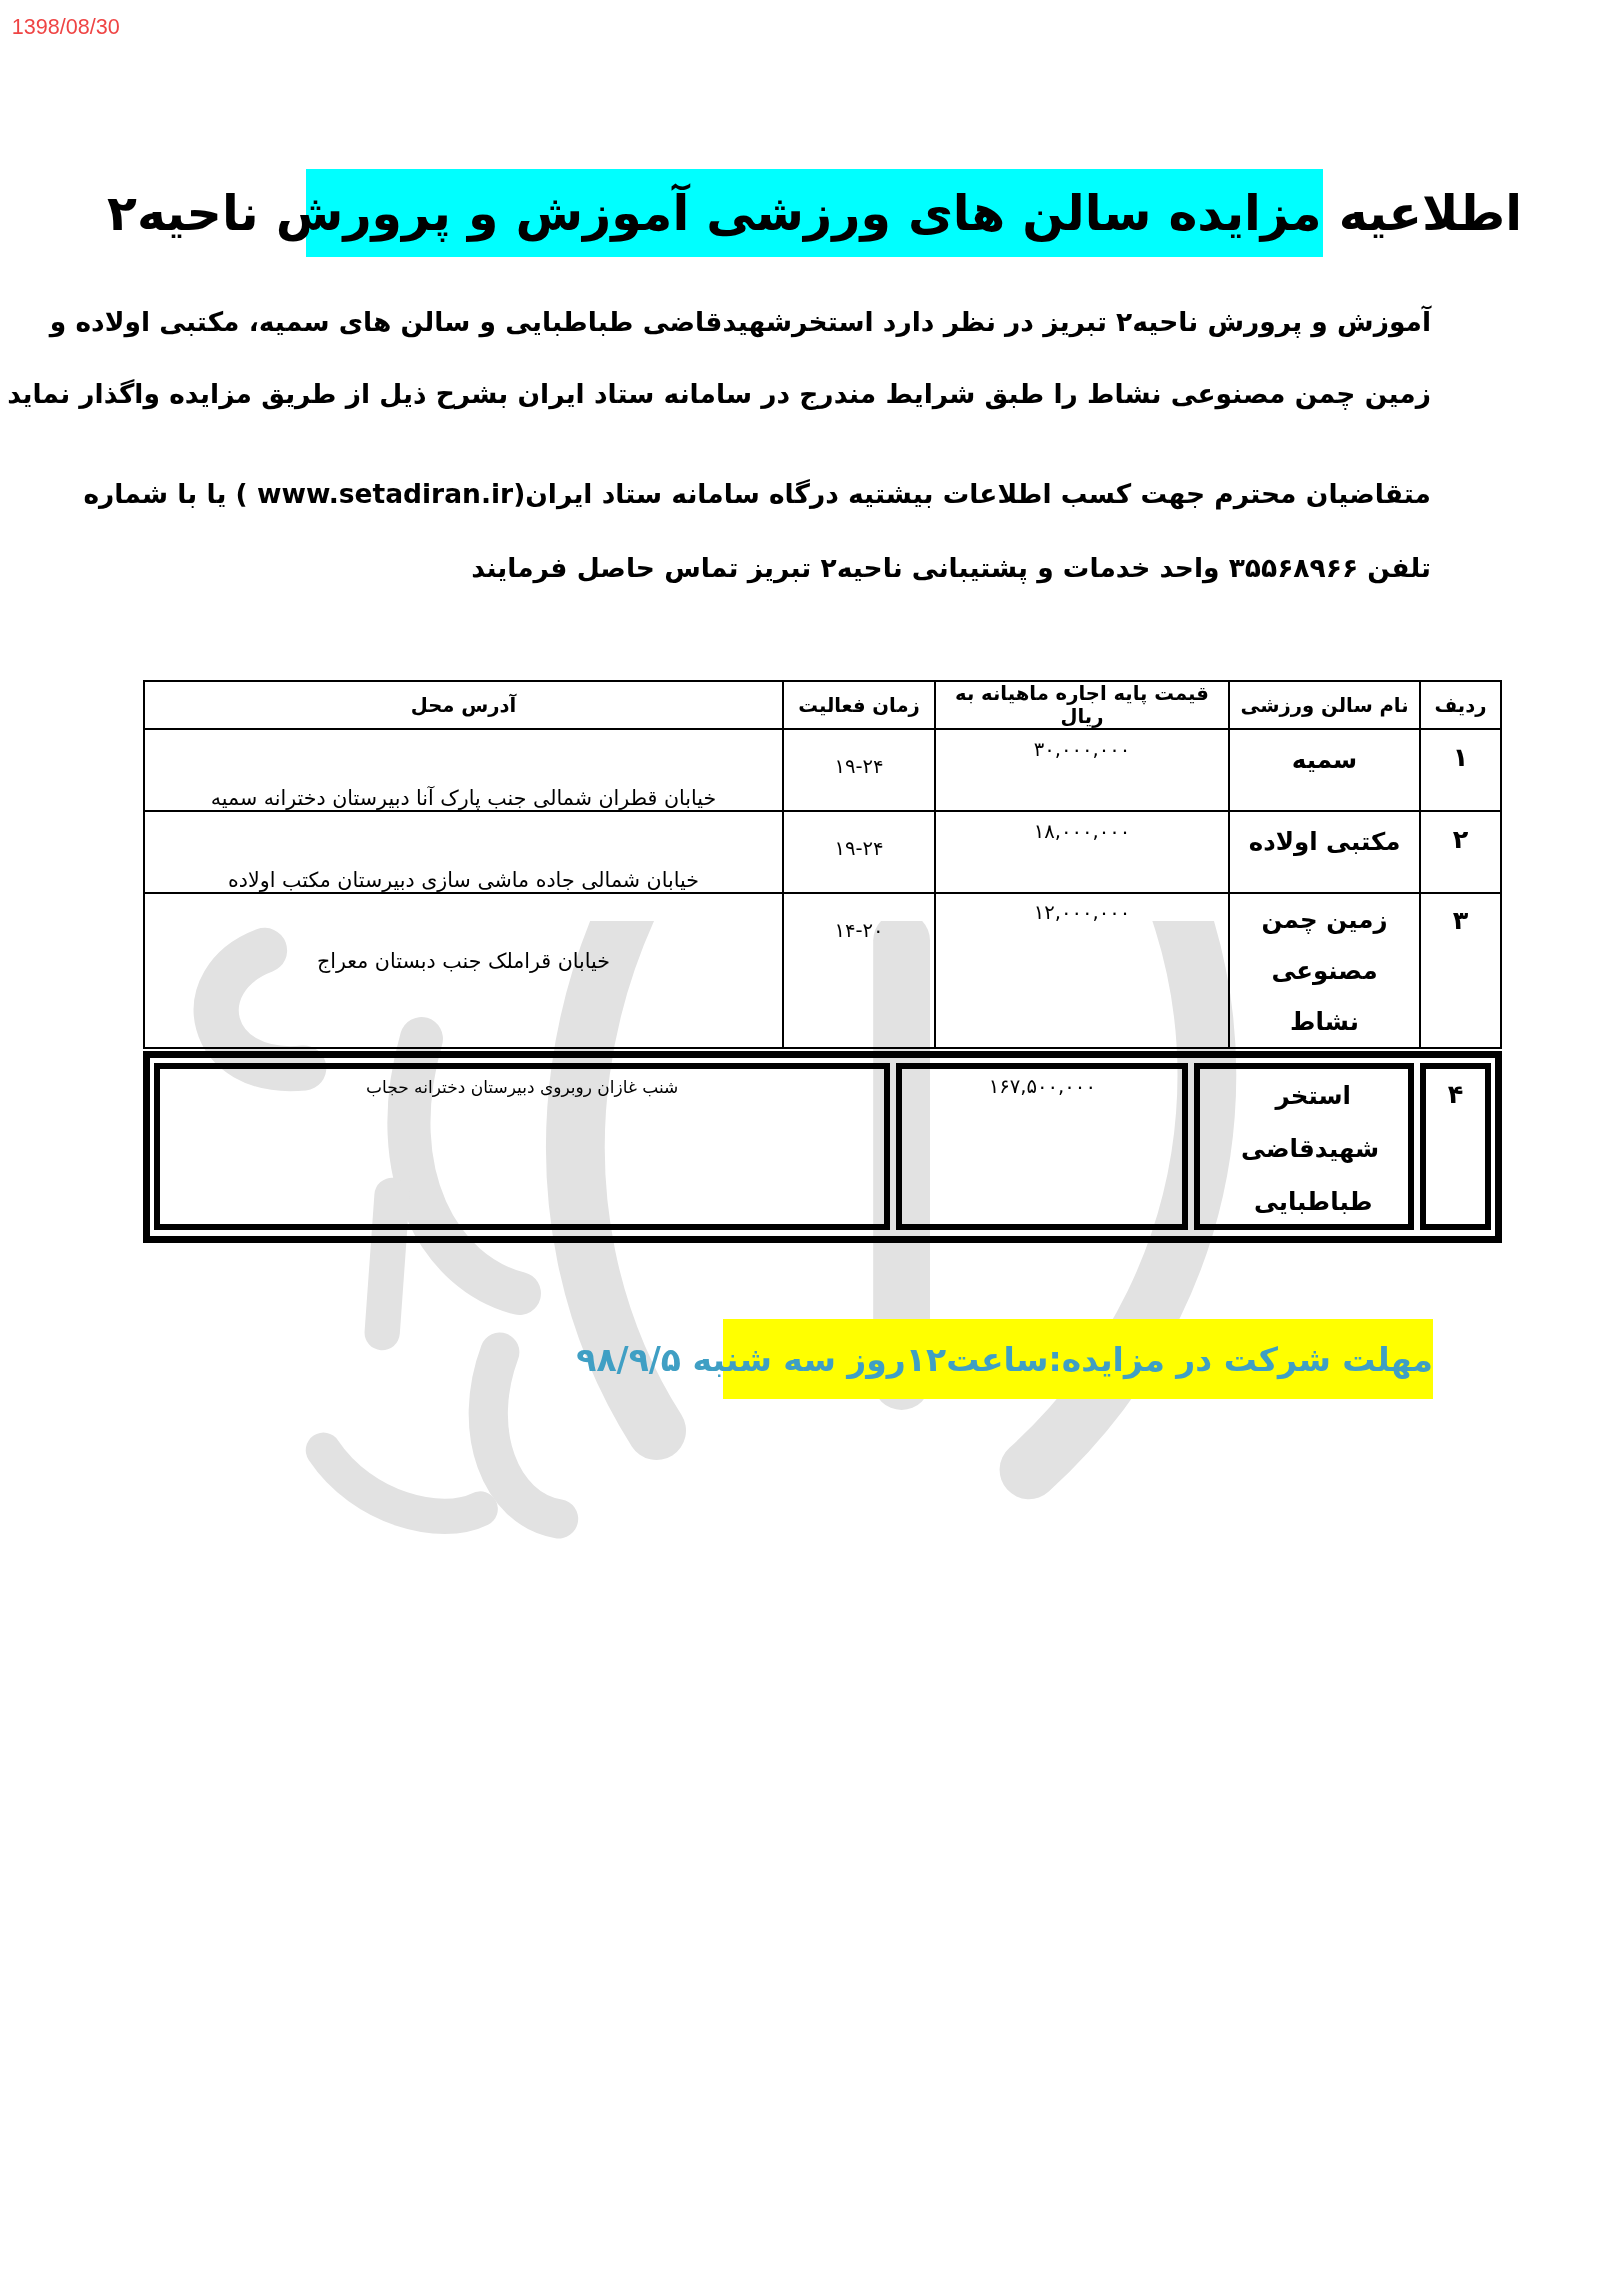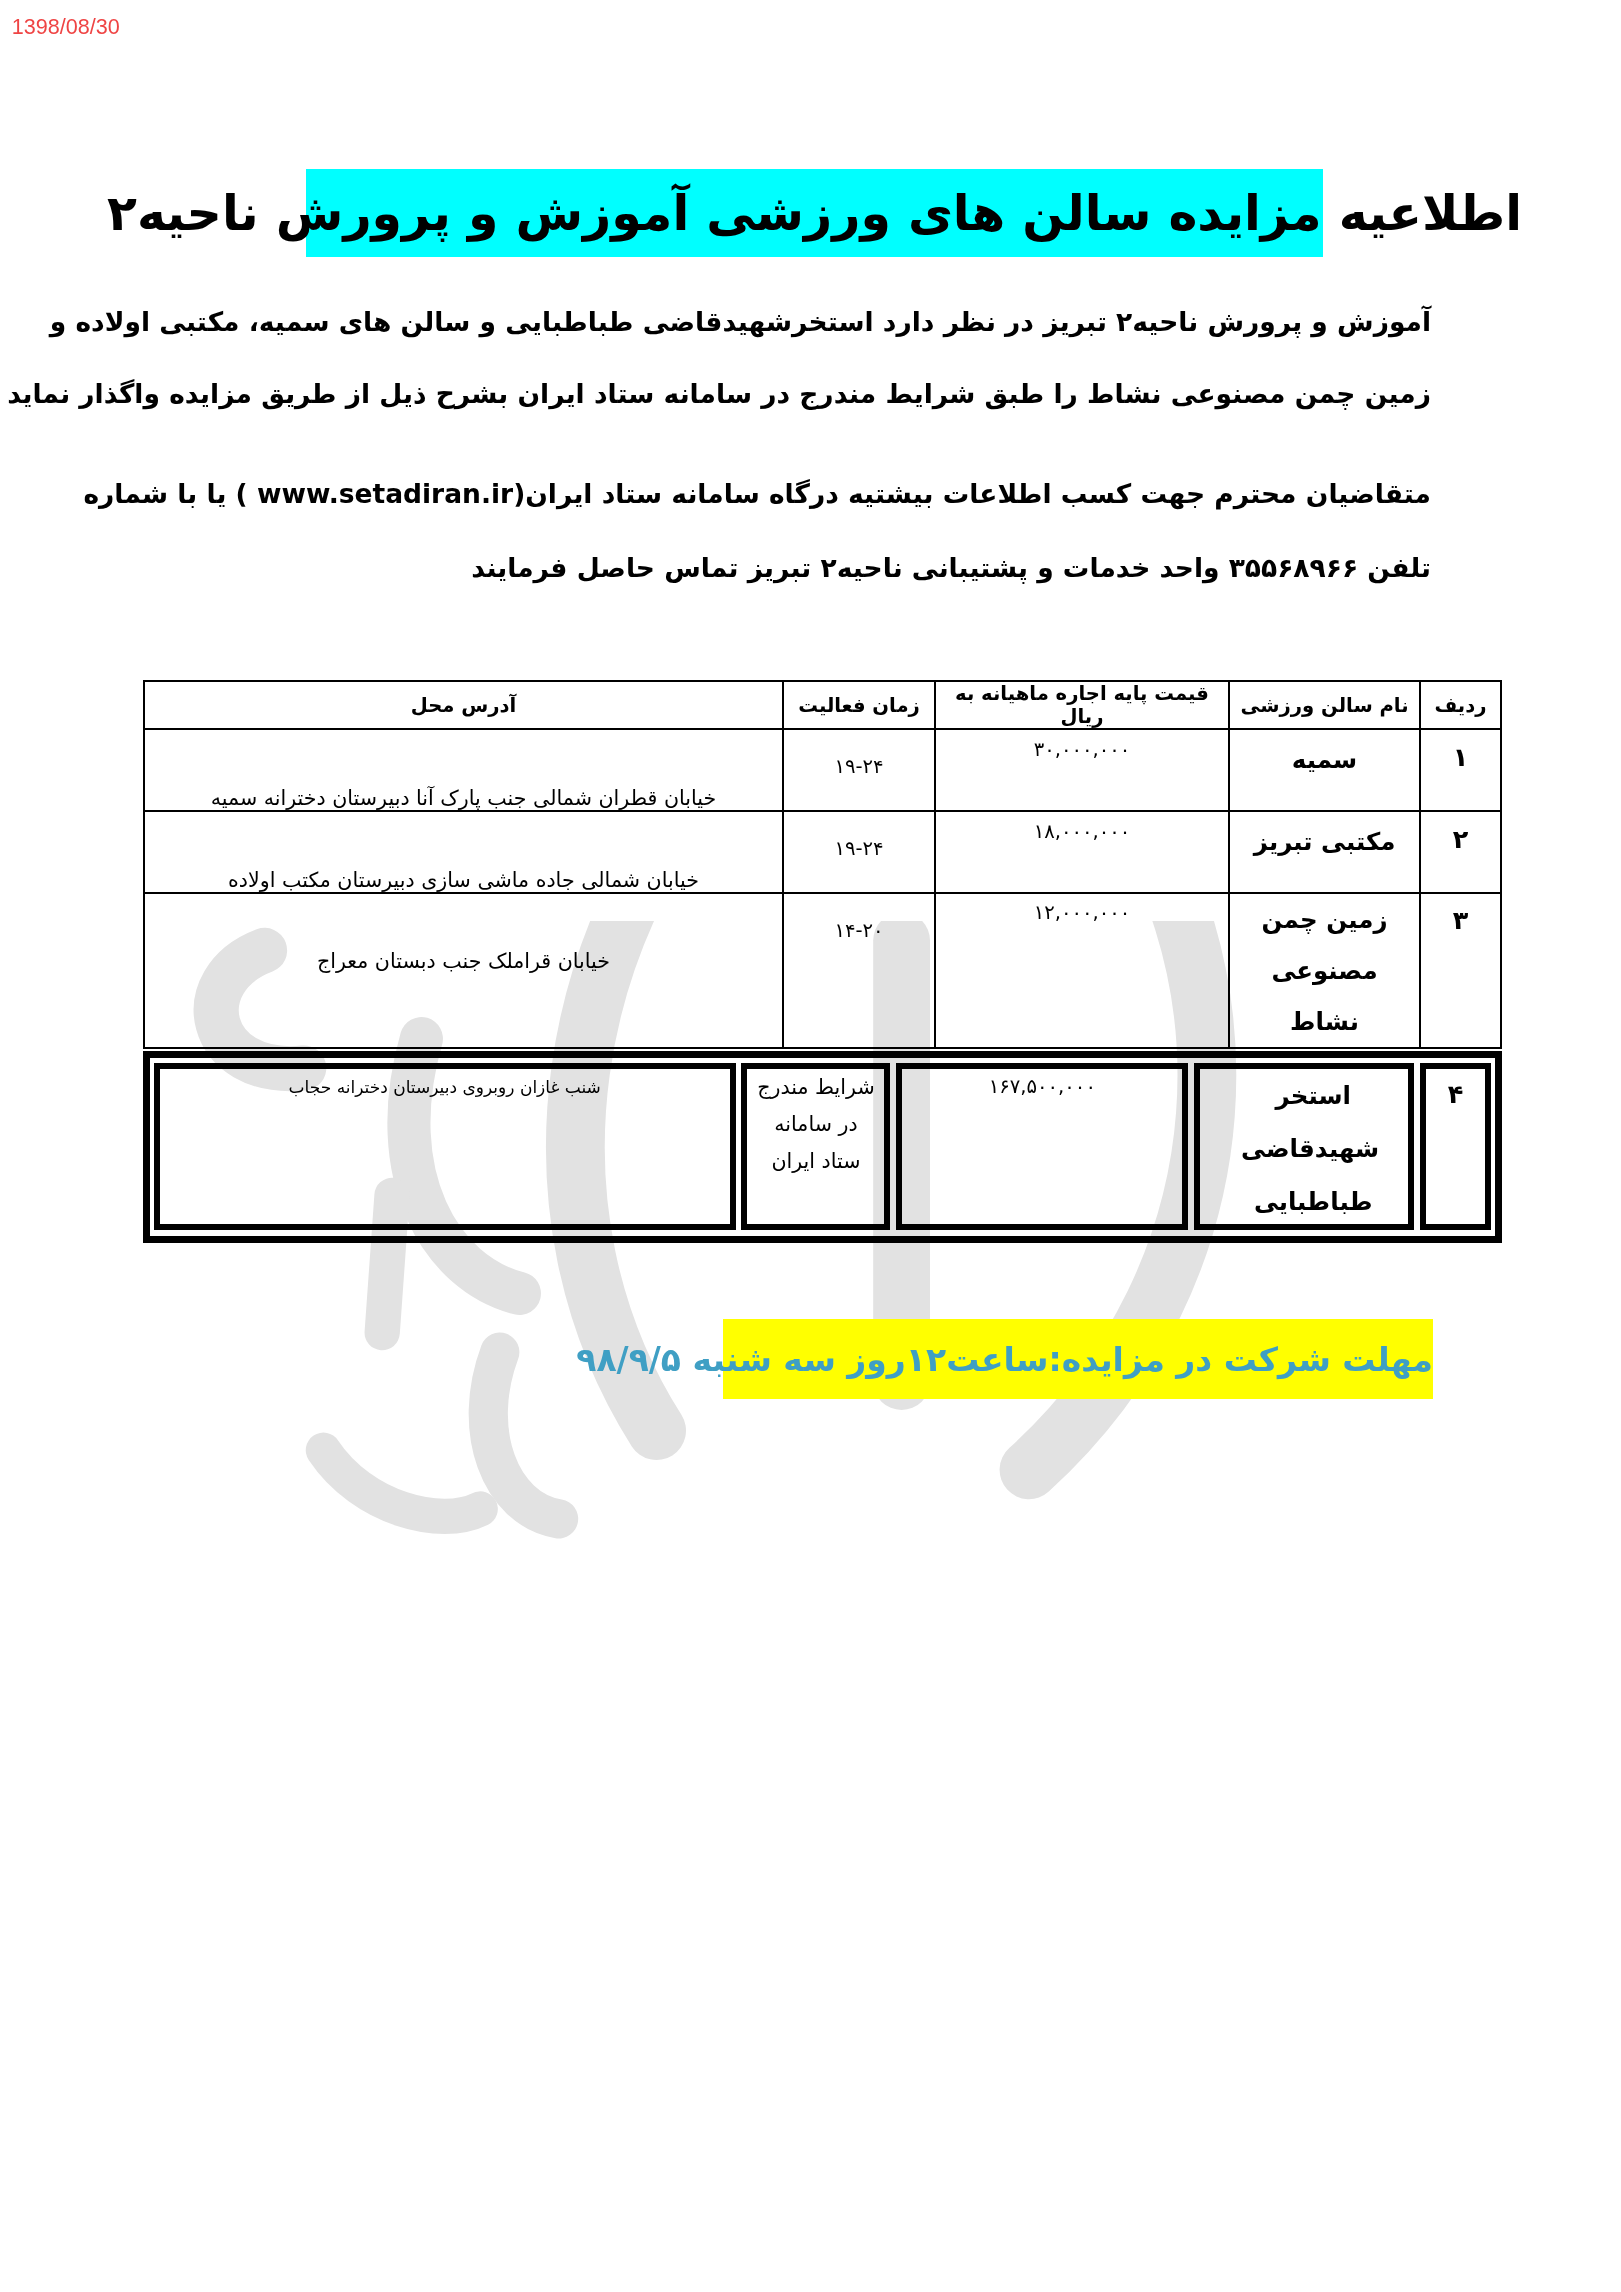--- a/index.html
+++ b/index.html
@@ -135,21 +135,21 @@
           </td>
       <td>
             <span class="addr">خیابان قطران شمالی جنب پارک آنا دبیرستان دخترانه سمیه</span>
           </td>
     </tr>
     <tr class="r2">
       <td>
             <span class="idx">۲</span>
           </td>
       <td>
-            <span class="name">مکتبی تبریز</span>
+            <span class="name">مکتبی اولاده</span>
           </td>
       <td>
             <span class="price">۱۸,۰۰۰,۰۰۰</span>
           </td>
       <td>
             <span class="time">۱۹-۲۴</span>
           </td>
       <td>
             <span class="addr">خیابان شمالی جاده ماشی سازی دبیرستان مکتب اولاده</span>
           </td>
@@ -177,23 +177,20 @@
   <div class="row4">
     <div class="cell w-idx">
       <span class="idx">۴</span>
     </div>
     <div class="cell w-name">
       <span class="name" style="padding:0 29px;">استخر شهیدقاضی طباطبایی</span>
     </div>
     <div class="cell w-price">
       <span class="price">۱۶۷,۵۰۰,۰۰۰</span>
     </div>
-    <div class="cell w-time">
-      <span class="time" style="padding:0 5.9px;">شرایط مندرج در سامانه ستاد ایران</span>
-    </div>
     <div class="cell w-addr">
       <span class="addr">شنب غازان روبروی دبیرستان دخترانه حجاب</span>
     </div>
   </div>
 </div>
 
 <div class="deadline">
   <span>مهلت شرکت در مزایده:ساعت۱۲روز سه شنبه  ۹۸/۹/۵</span>
 </div>
 

